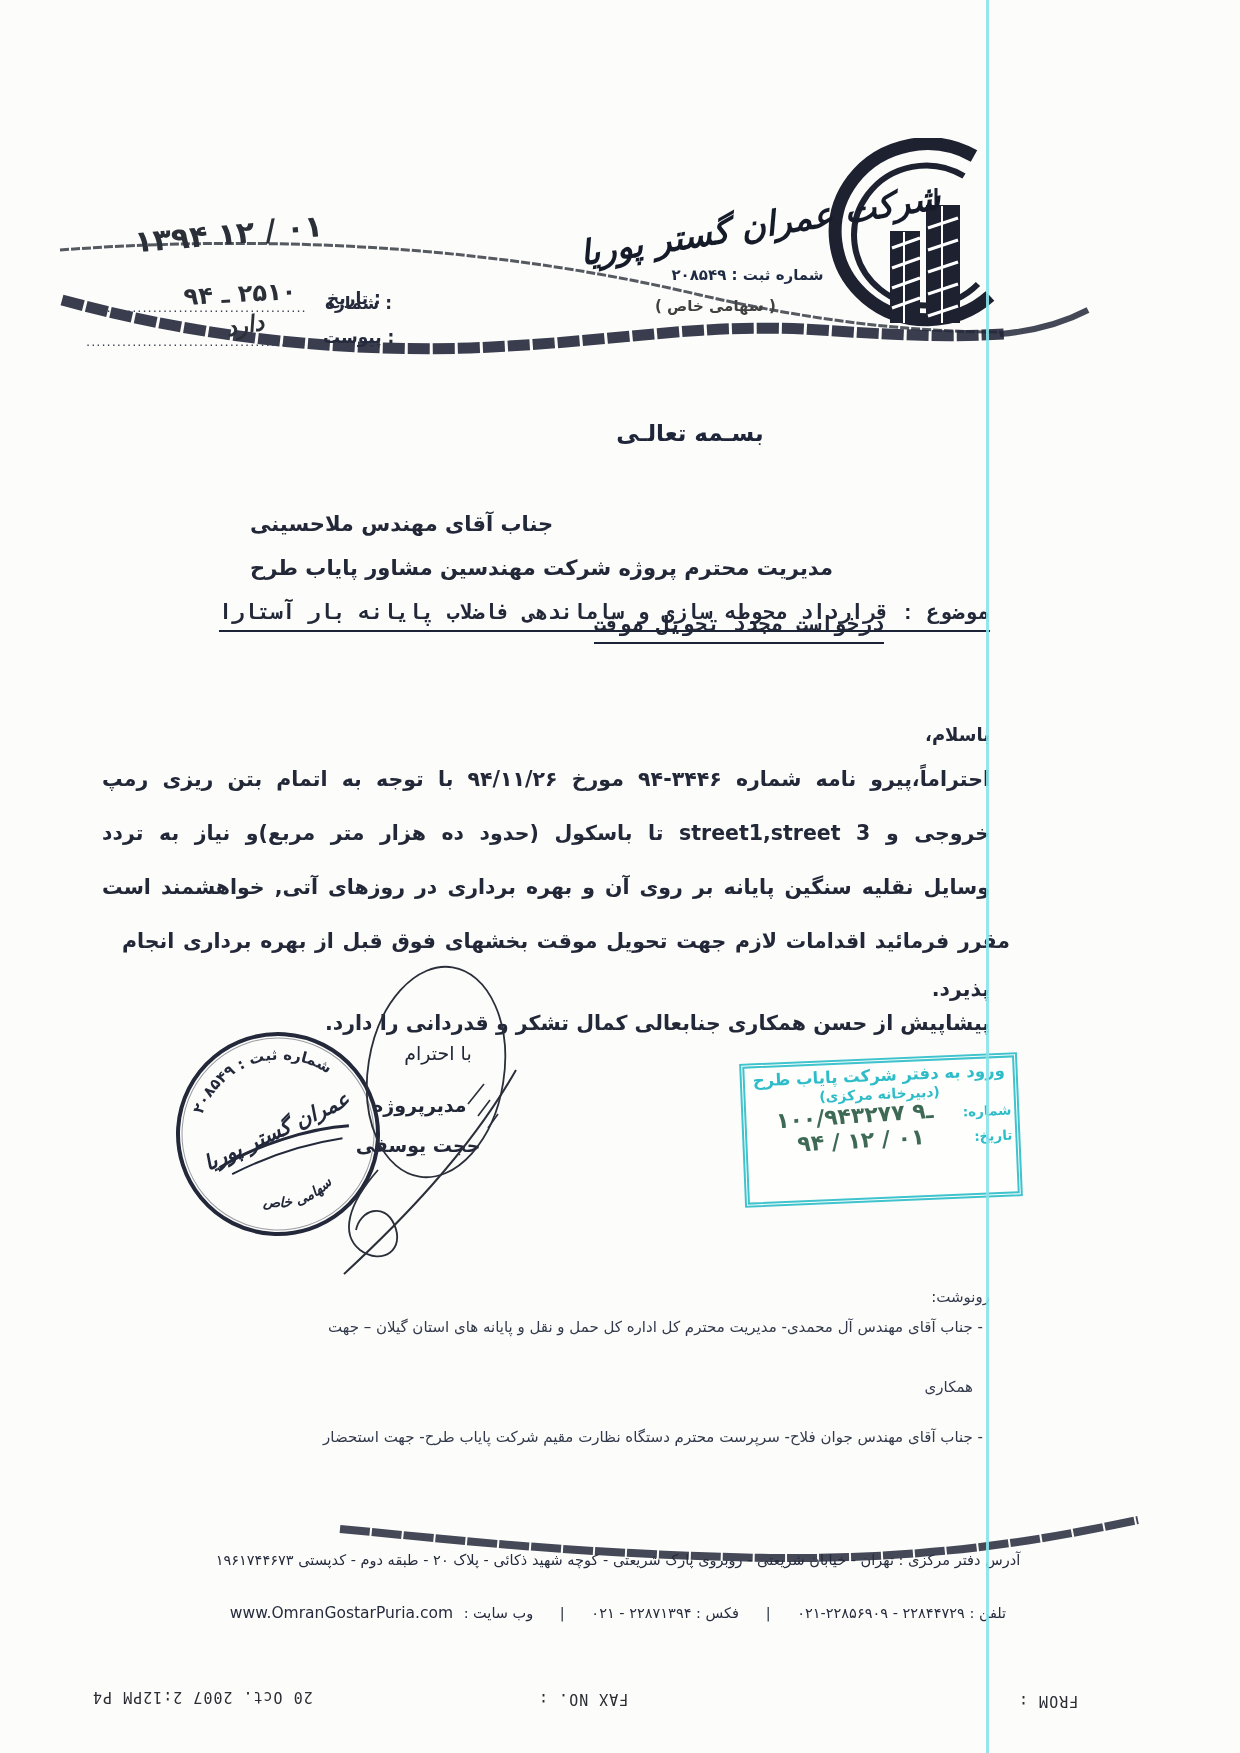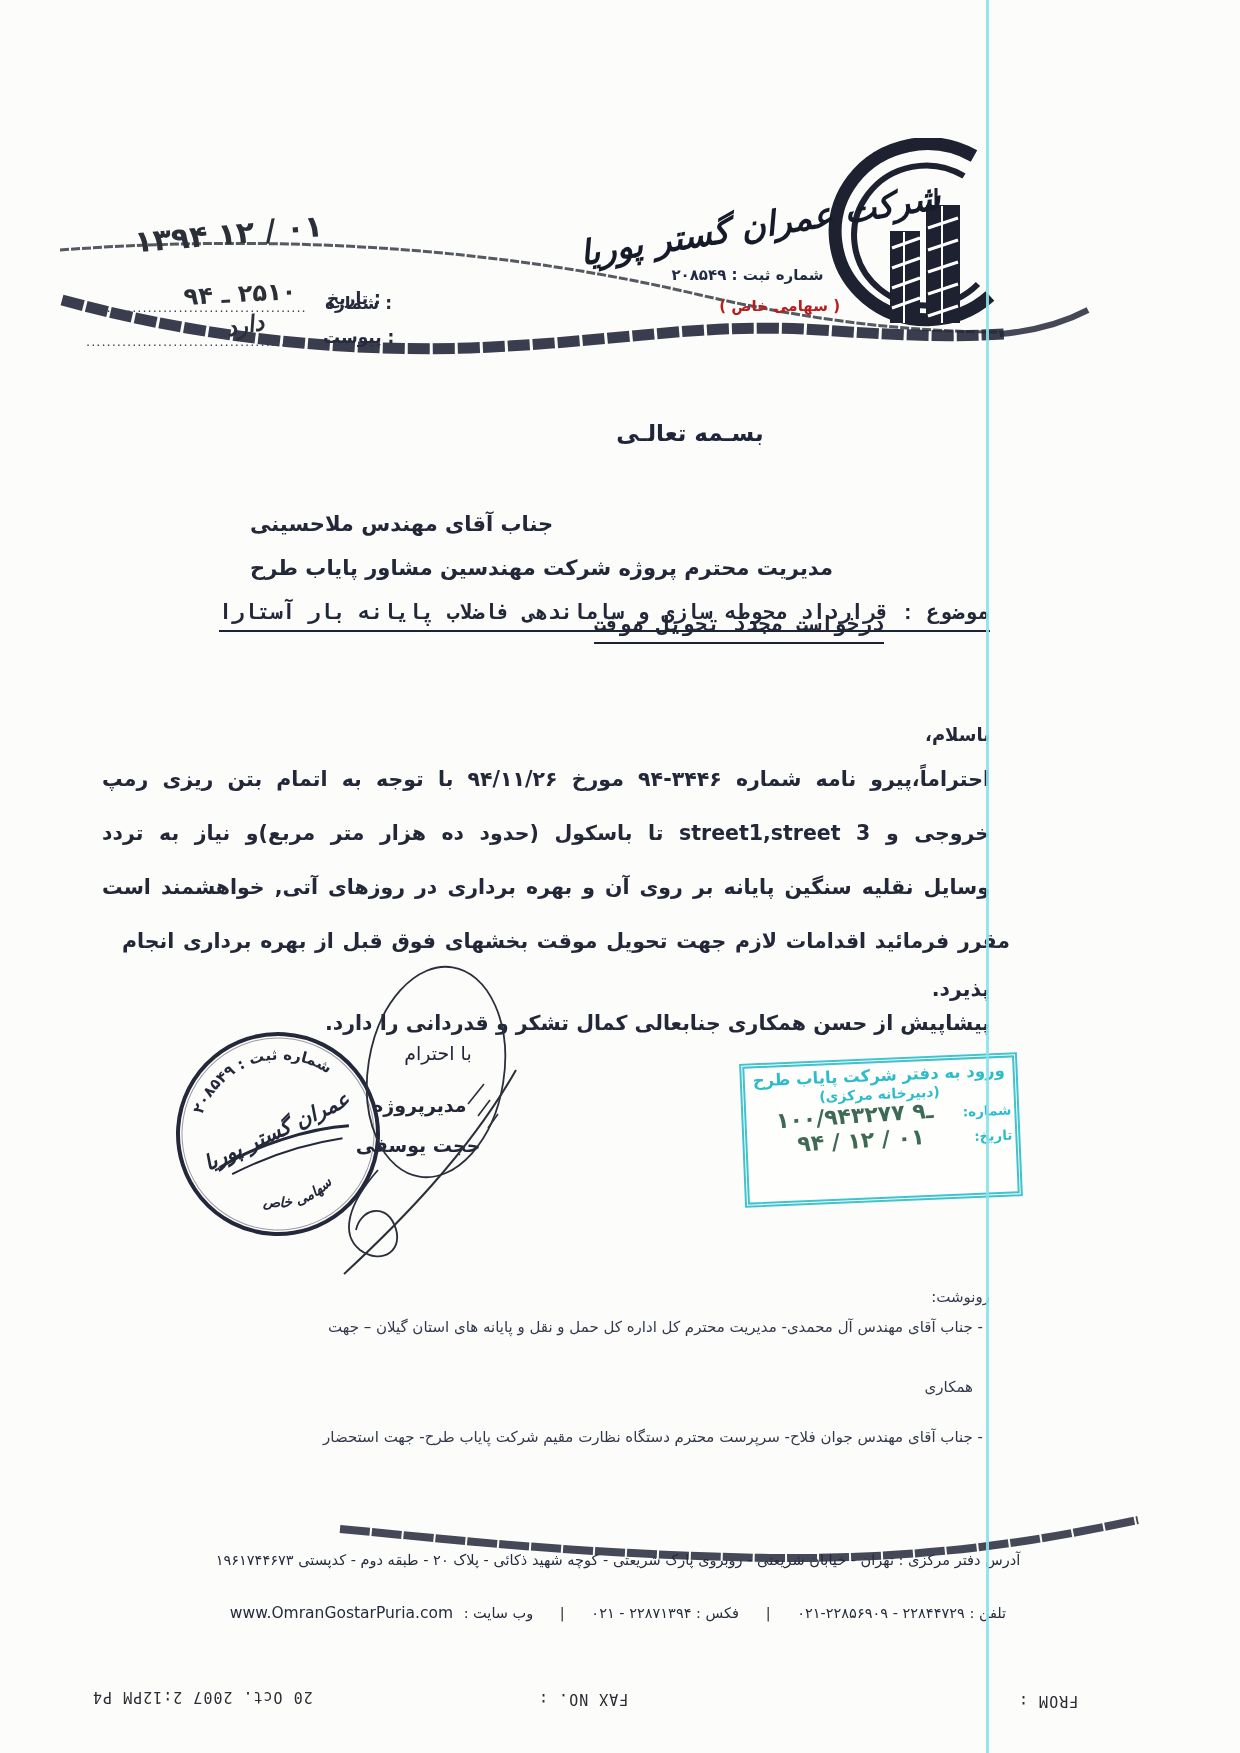--- a/index.html
+++ b/index.html
@@ -80,21 +80,21 @@
     <line x1="150" y1="178" x2="180" y2="168" stroke="#ffffff" stroke-width="3"></line>
     <line x1="164" y1="68" x2="164" y2="185" stroke="#ffffff" stroke-width="2"></line>
     <line x1="158" y1="50" x2="158" y2="68" stroke="#1d2130" stroke-width="3"></line>
   </g>
 </svg>
 
 <div class="abs rtl" style="left:575px;top:205px;width:370px;text-align:center;font-size:34px;font-weight:700;font-style:italic;color:#161b2a;transform:rotate(-9deg);white-space:nowrap;">شرکت عمران گستر پوریا</div>
 
 <div class="abs rtl" style="left:635px;top:266px;width:225px;text-align:center;font-size:15px;font-weight:700;letter-spacing:2px;color:#1f2a44;">شماره ثبت : ۲۰۸۵۴۹</div>
 
-<div class="abs rtl" style="left:655px;top:297px;width:185px;text-align:right;font-size:15px;font-weight:700;color:#b91c1c;">( سهامی خاص )</div>
+<div class="abs rtl" style="left:655px;top:297px;width:185px;text-align:left;font-size:15px;font-weight:700;color:#404040;">( سهامی خاص )</div>
 
 <div class="abs metaLabel" style="left:327px;top:240px;margin-top:48px;">تاریخ :</div>
 <div class="abs hand rtl" style="left:138px;top:216px;width:185px;font-size:30px;transform:rotate(-5deg);text-align:center;white-space:nowrap;">۰۱ / ۱۲ ۱۳۹۴</div>
 
 <div class="abs metaLabel" style="left:325px;top:293px;">شماره :</div>
 <div class="abs dots" style="left:86px;top:300px;width:238px;">...........................................</div>
 <div class="abs hand rtl" style="left:160px;top:280px;width:160px;font-size:24px;transform:rotate(-3deg);text-align:center;white-space:nowrap;">۲۵۱۰ ـ ۹۴</div>
 
 <div class="abs metaLabel" style="left:323px;top:327px;">پیوست :</div>
 <div class="abs dots" style="left:86px;top:334px;width:232px;">...........................................</div>

